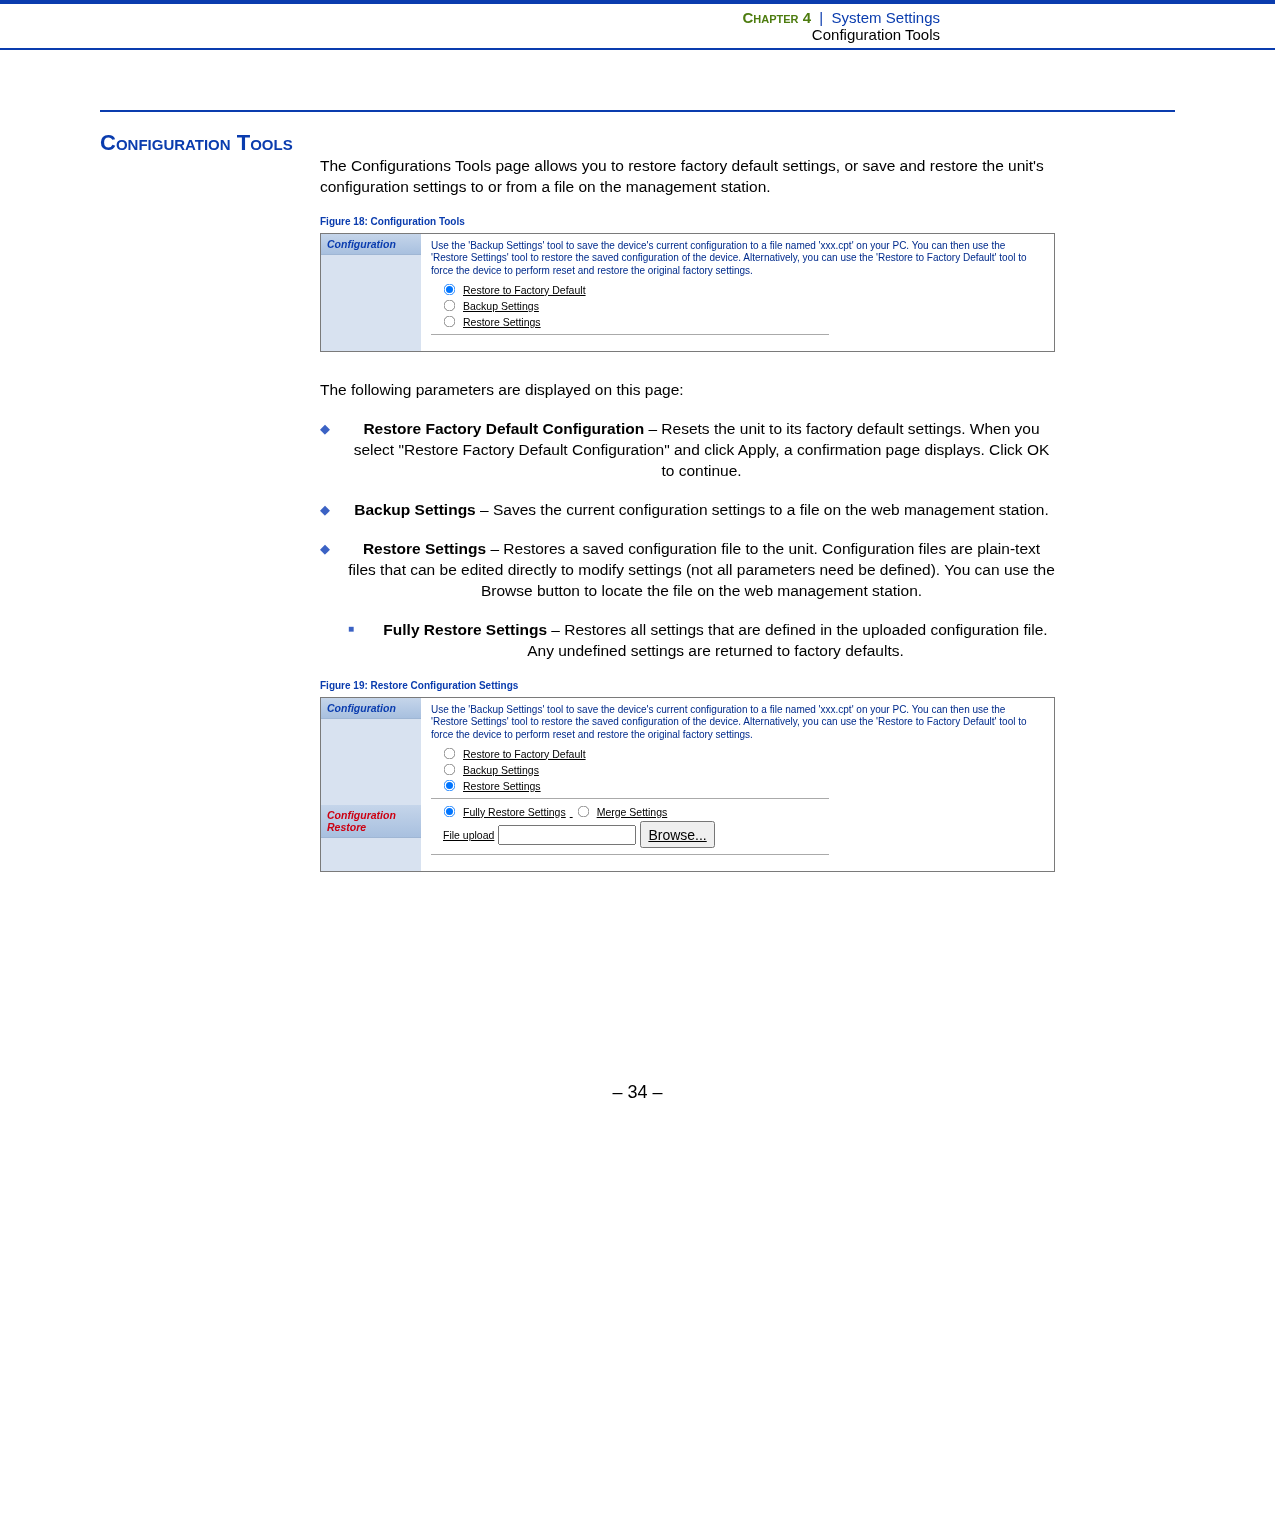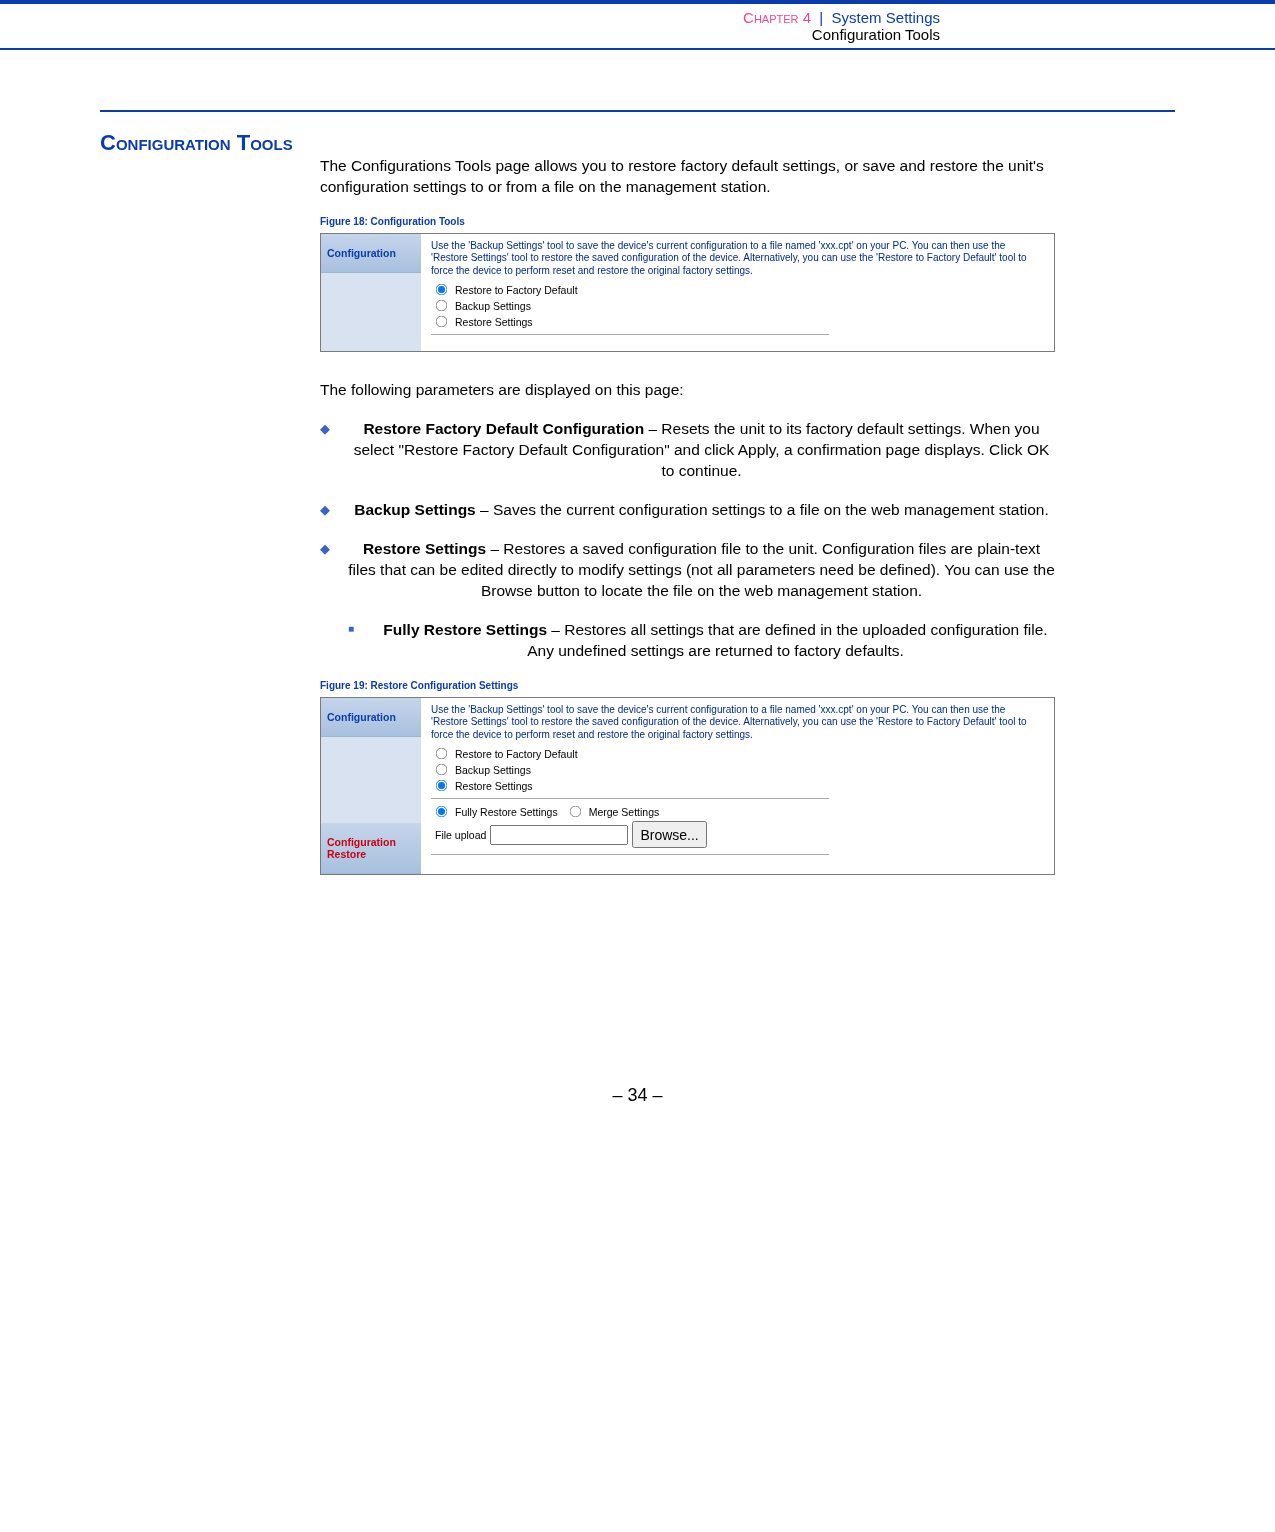--- a/index.html
+++ b/index.html
@@ -15,22 +15,22 @@
     border-top: 4px solid #0a3cae;
     border-bottom: 2px solid #0a3cae;
     padding: 5px 0;
     text-align: right;
     padding-right: 335px;
   }
   .header-bar .line1 {
     font-size: 15px;
   }
   .header-bar .line1 .chapter {
-    color: #ec4899;
-    font-weight: normal;
+    color: #4d7c0f;
+    font-weight: bold;
     font-variant: small-caps;
   }
   .header-bar .line1 .sep {
     color: #0a3cae;
   }
   .header-bar .line1 .systems {
     color: #0a3cae;
     text-align: center;
   }
   .header-bar .line2 {
@@ -75,41 +75,43 @@
   }
   .screenshot .sidebar {
     width: 100px;
     background: #d8e2f0;
     flex-shrink: 0;
   }
   .screenshot .sidebar .side-item {
     background: linear-gradient(#c5d5ea, #a8c0df);
     color: #0a3cae;
     font-weight: bold;
-    padding: 13px 6px;
+    padding: 4px 6px;
     border-bottom: 1px solid #9fb6d4;
+    font-style: italic;
   }
   .screenshot .sidebar .side-item.red {
     color: #c01;
   }
   .screenshot .content {
     padding: 6px 10px 10px 10px;
     flex: 1;
   }
   .screenshot .help-text {
     color: #002b8c;
     font-size: 10px;
     line-height: 1.25;
     margin-bottom: 6px;
   }
   .screenshot .radio-row {
-    margin: 3px 4px;
+    margin: 3px 12px;
     display: flex;
     align-items: center;
     gap: 4px;
+    text-decoration: underline;
   }
   .screenshot input[type=radio] {
     margin: 0 3px 0 0;
     transform: scale(0.9);
   }
   .screenshot input[type=text] {
     font-size: 10px;
     height: 14px;
     width: 130px;
   }

